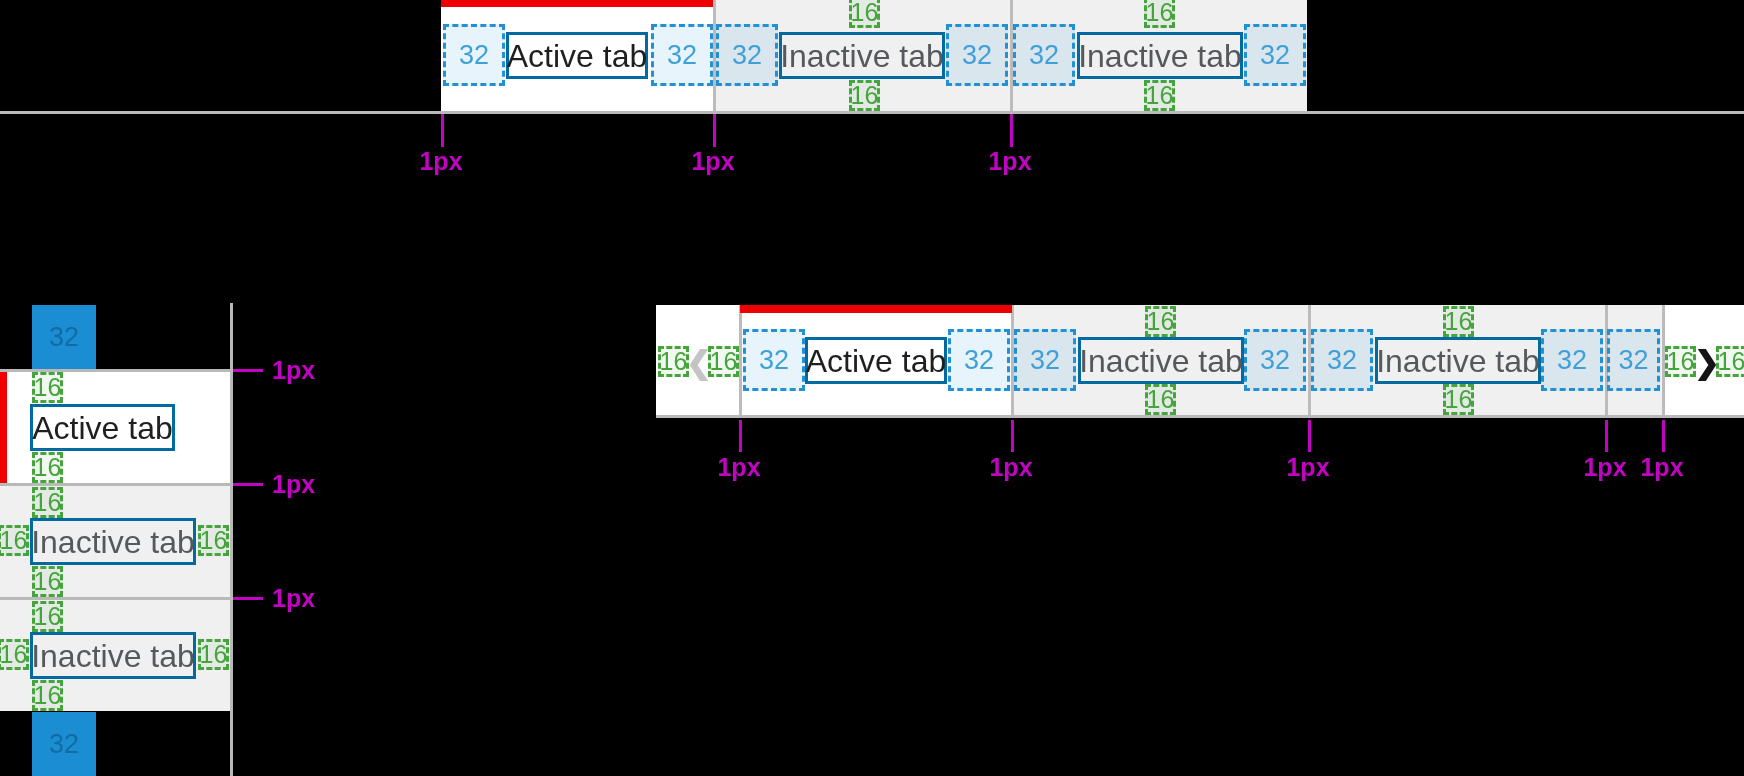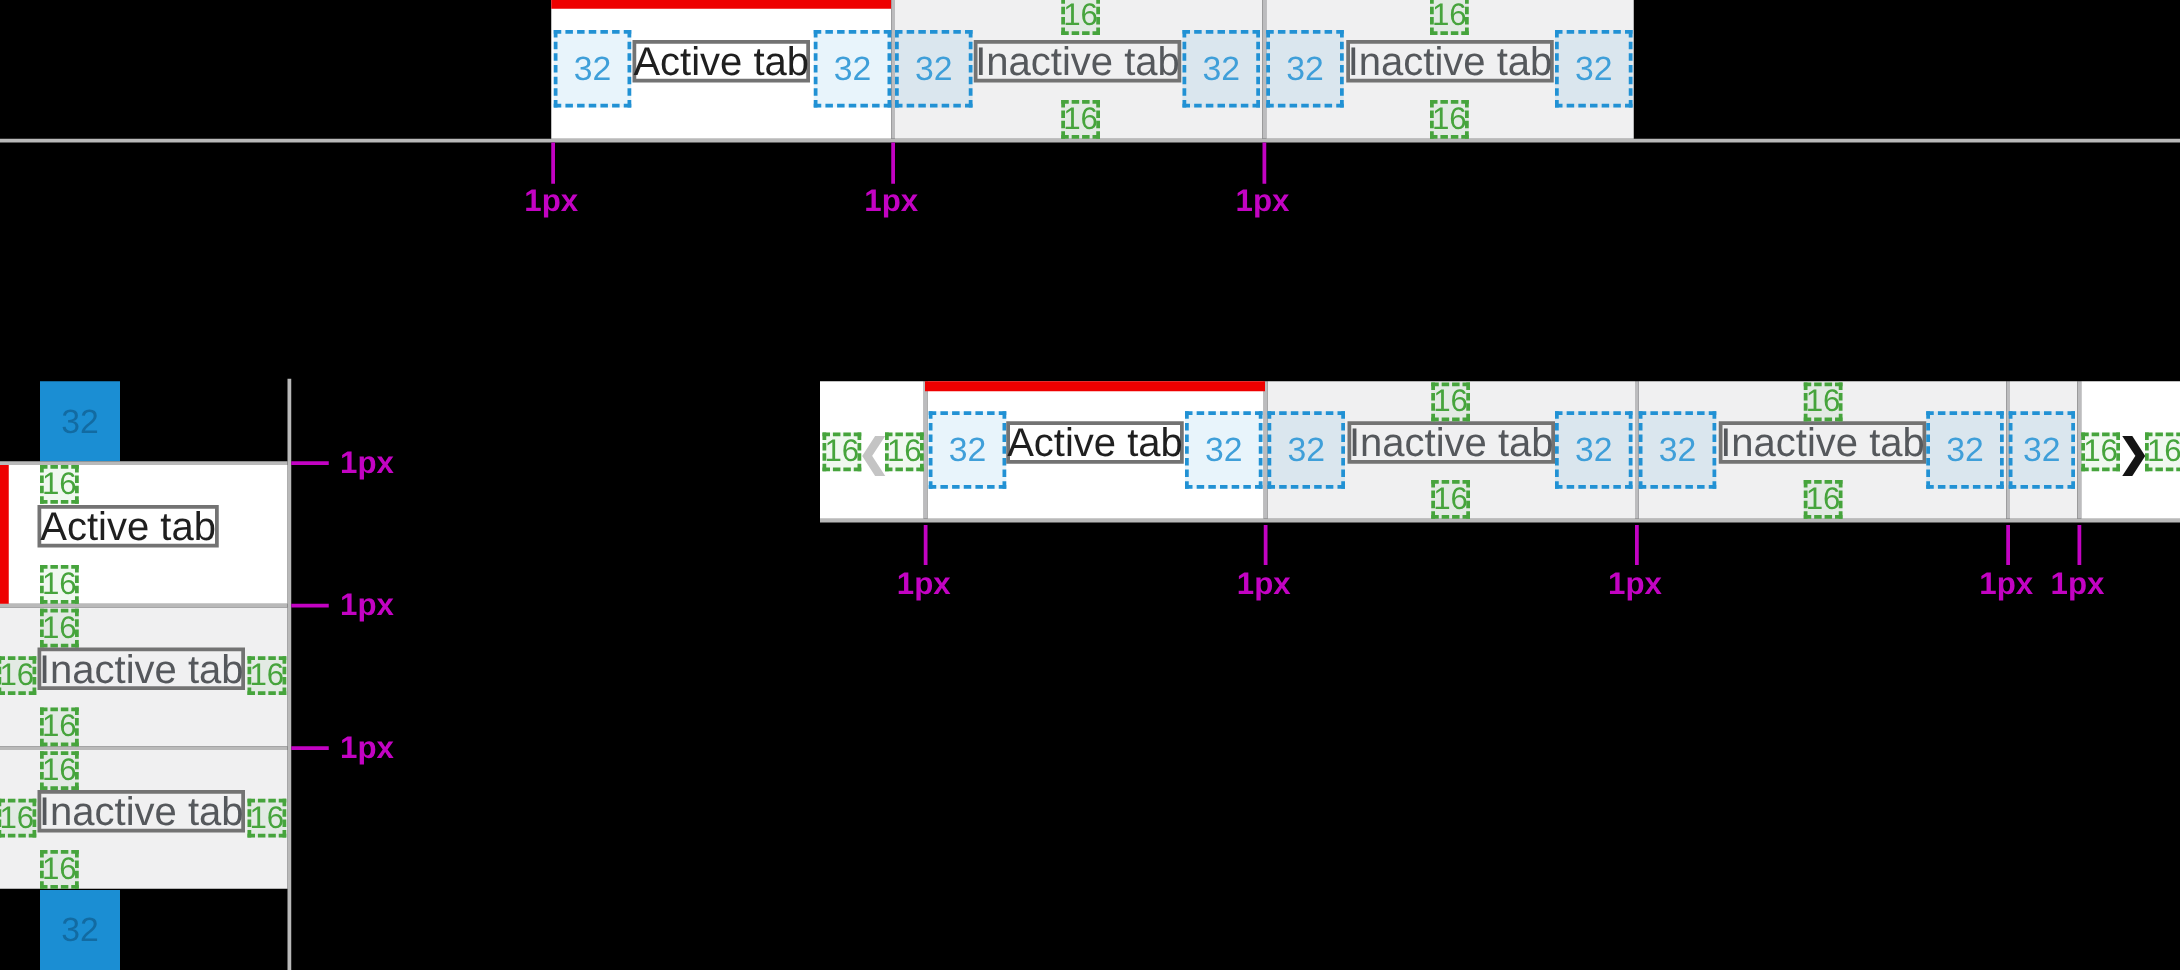--- a/index.html
+++ b/index.html
@@ -11,21 +11,21 @@
   .tab-inactive{background:#f0f0f1;}
   .redbar{background:#ee0000;}
   .divider{background:#bcbcbe;}
   .gline{background:#b9b9b9;}
   
   .m32{width:62px;height:62px;border:3px dashed #2191d4;background:rgba(33,145,212,0.10);
        color:#3f9fd9;font-size:27px;display:flex;align-items:center;justify-content:center;line-height:1;}
   .m32.narrow{width:53px;}
   .m16{width:31px;height:31px;border:3px dashed #46a43c;background:rgba(70,164,60,0.08);
        color:#46a43c;font-size:25px;display:flex;align-items:center;justify-content:center;line-height:1;}
-  .plabel{height:34px;border:3px solid #737373;display:flex;align-items:center;justify-content:center;
+  .plabel{height:47px;border:3px solid #0369a1;display:flex;align-items:center;justify-content:center;
           font-size:32px;white-space:nowrap;line-height:1;}
   .plabel.act{color:#1f1f1f;}
   .plabel.inact{color:#55585c;}
   .bluebox{width:64px;height:64px;background:#1b8ed3;display:flex;align-items:center;justify-content:center;
            color:rgba(8,64,102,0.45);font-size:27px;line-height:1;}
   .tickv{width:3px;background:#c303c3;}
   .tickh{height:3px;background:#c303c3;}
   .tlabel{color:#c303c3;font-size:25px;font-weight:bold;line-height:1;white-space:nowrap;}
   .tlabel.ctr{width:44px;text-align:center;}
   .chev{font-size:31px;font-weight:bold;line-height:1;display:flex;align-items:center;justify-content:center;}

